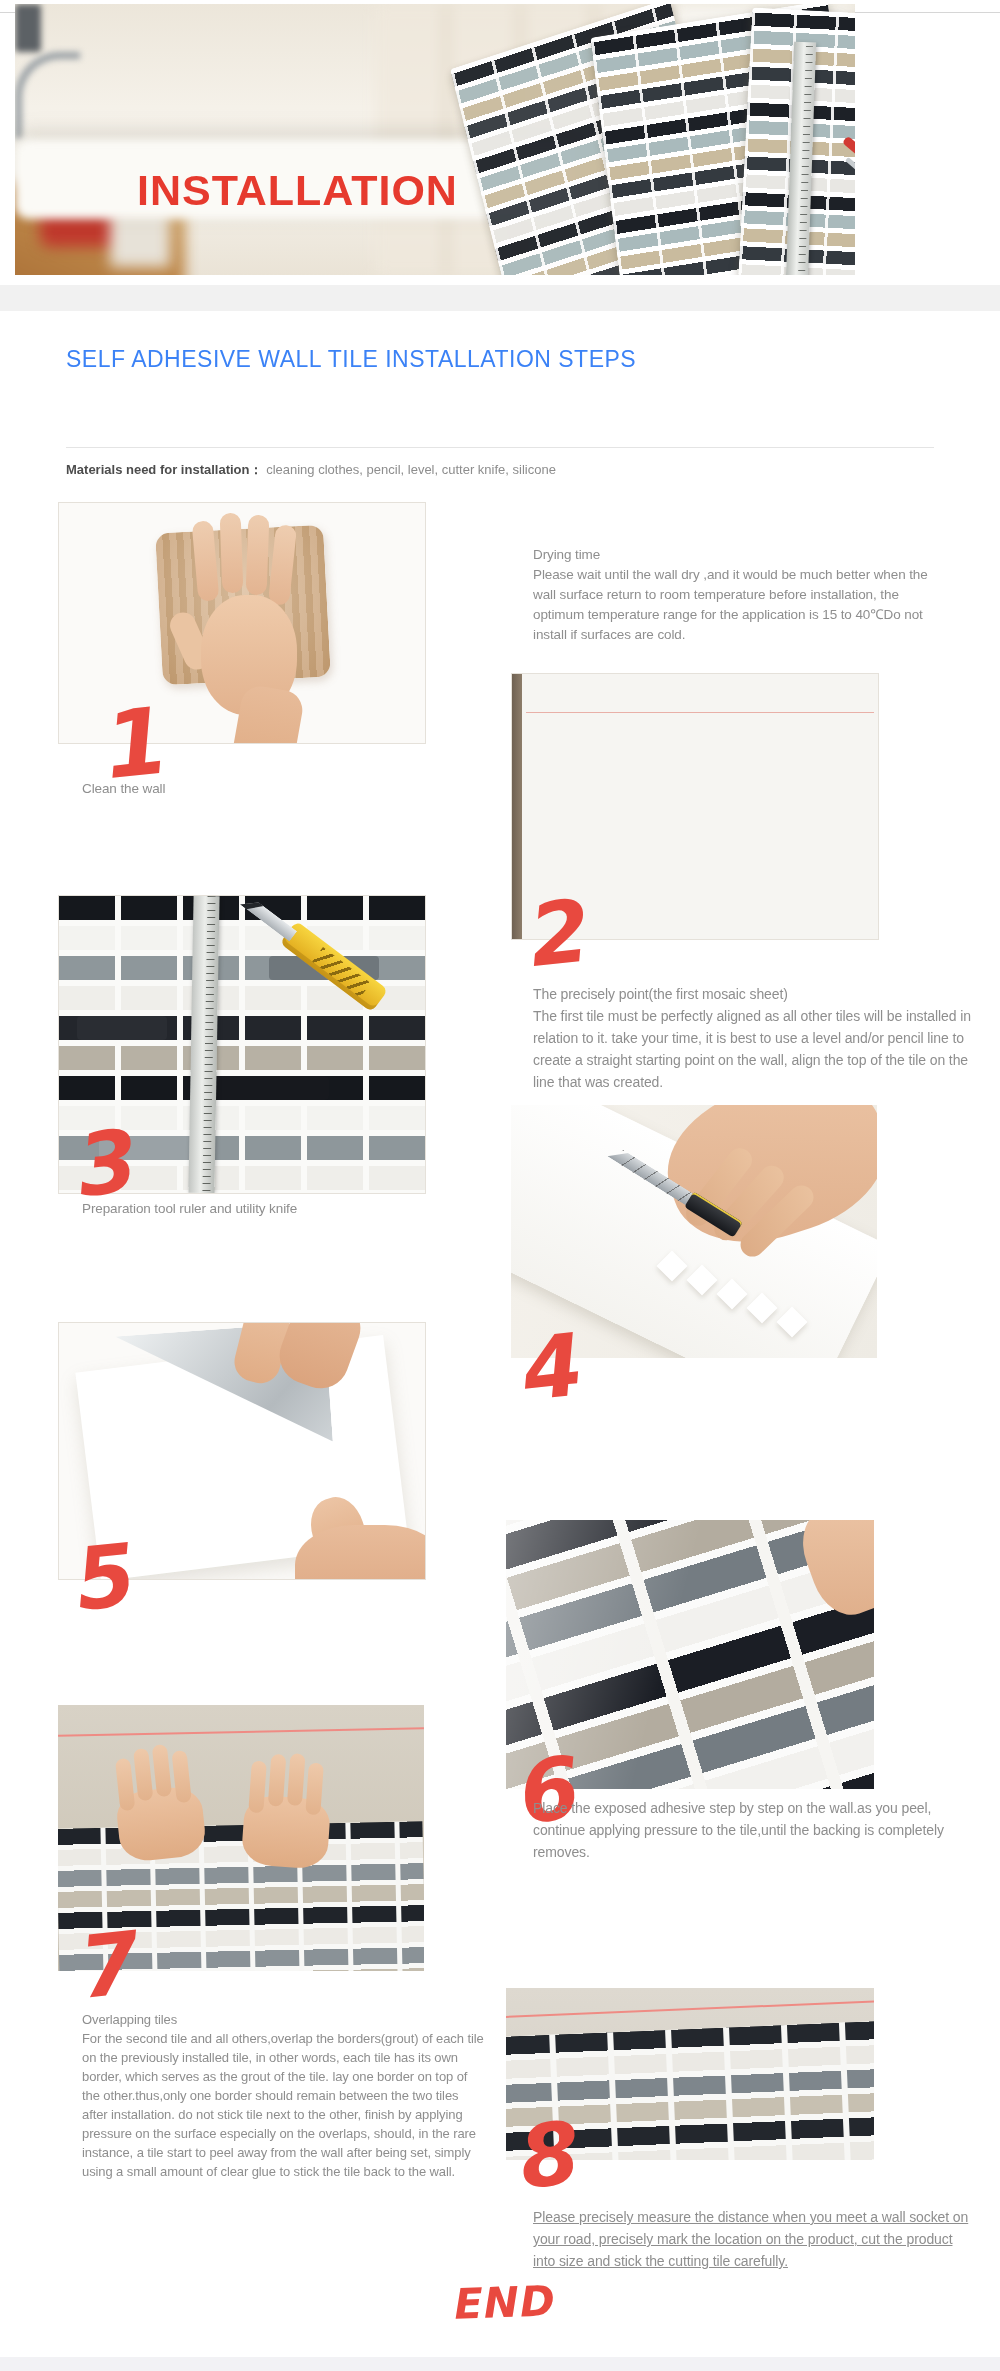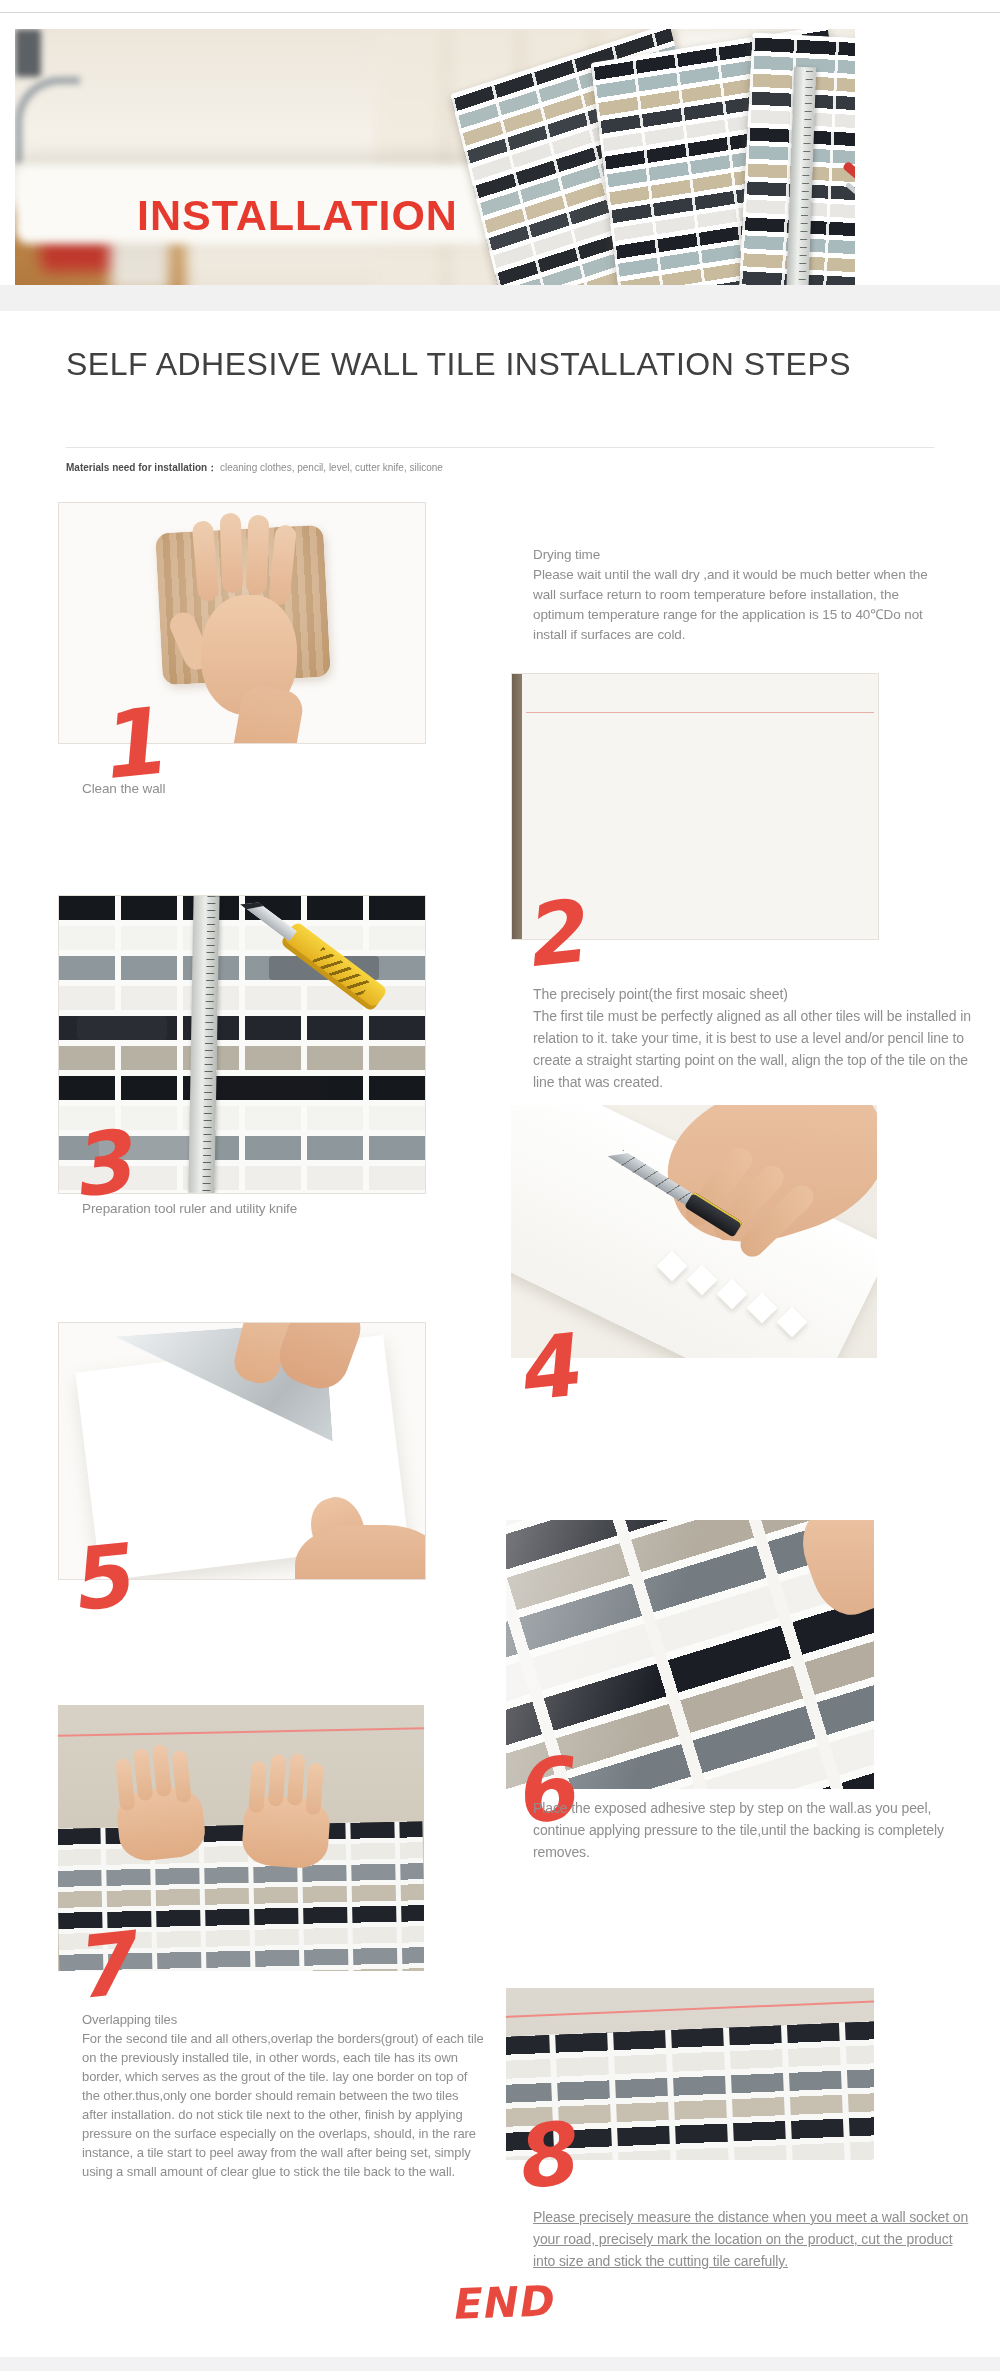--- a/index.html
+++ b/index.html
@@ -5,21 +5,21 @@
   html,body { margin:0; padding:0; background:#ffffff; }
   #page {
     position:relative; width:1000px; height:2371px; margin:0 auto;
     background:#ffffff; overflow:hidden;
     font-family:"Liberation Sans", sans-serif;
   }
 
   
   #top-line { position:absolute; left:0; top:12px; width:1000px; height:1px; background:#d6d6d6; }
   #banner {
-    position:absolute; left:15px; top:29px; width:840px; height:271px;
+    position:absolute; left:15px; top:4px; width:840px; height:271px;
     background:linear-gradient(180deg,#ece6da 0%,#f5f1e9 38%,#f6f3ec 62%,#eae3d6 100%);
     overflow:hidden;
   }
   .blur-shape { position:absolute; filter:blur(7px); }
   #bn-cabinets-right { right:150px; top:0; width:330px; height:271px;
     background:repeating-linear-gradient(90deg,#f0e9dd 0 68px,#ddd3c1 68px 74px); opacity:.75; }
   #bn-upper-right { right:0; top:0; width:180px; height:120px; background:#f6f4ef; }
   #bn-shelf { right:18px; top:18px; width:70px; height:55px; background:#8b9298; border-radius:4px; }
   #bn-floor { left:-20px; bottom:-18px; width:190px; height:110px;
     background:linear-gradient(25deg,#a96f36,#c08a4b 60%,#d3a96c); }
@@ -54,26 +54,26 @@
     box-shadow:1px 2px 5px rgba(0,0,0,.3); }
   #bn-ruler-ticks { position:absolute; right:3px; top:4px; width:7px; height:232px;
     background:repeating-linear-gradient(180deg,#6b6f6b 0 1px, transparent 1px 8px); }
   #bn-tool { position:absolute; left:390px; top:150px; width:85px; height:9px; background:#d23a33;
     transform:rotate(40deg); border-radius:4px; box-shadow:12px 14px 0 -2px #c8cdd0; }
 
   
   #band { position:absolute; left:0; top:285px; width:1000px; height:26px; background:#f1f1f1; }
 
   
-  #sec-title { position:absolute; left:66px; top:346px; font-size:32px; font-weight:500;
-    color:#404040; letter-spacing:.5px; }
+  #sec-title { position:absolute; left:66px; top:346px; font-size:23px; font-weight:500;
+    color:#3b82f6; letter-spacing:.5px; }
   #sec-intro { position:absolute; left:66px; top:394px; width:880px; font-size:13.5px;
     line-height:21px; color:#8d8d8d; }
   #divider { position:absolute; left:66px; top:447px; width:868px; height:1px; background:#e4e4e4; }
-  #materials { position:absolute; left:66px; top:461px; font-size:10px; color:#8d8d8d; }
+  #materials { position:absolute; left:66px; top:461px; font-size:13px; color:#8d8d8d; }
   #materials b { color:#4c4c4c; font-weight:bold; }
 
   
   .steptext { position:absolute; color:#8e8e8e; font-size:13.5px; line-height:21px; letter-spacing:-.1px; }
   .rtext { line-height:22px; font-size:14px; }
   .hl { background:#3297f2; color:#ffffff; }
   .stepnum {
     position:absolute; color:#e8493f; font-weight:bold; font-style:italic;
     font-family:"DejaVu Sans", sans-serif; transform:rotate(-6deg); line-height:1;
   }

